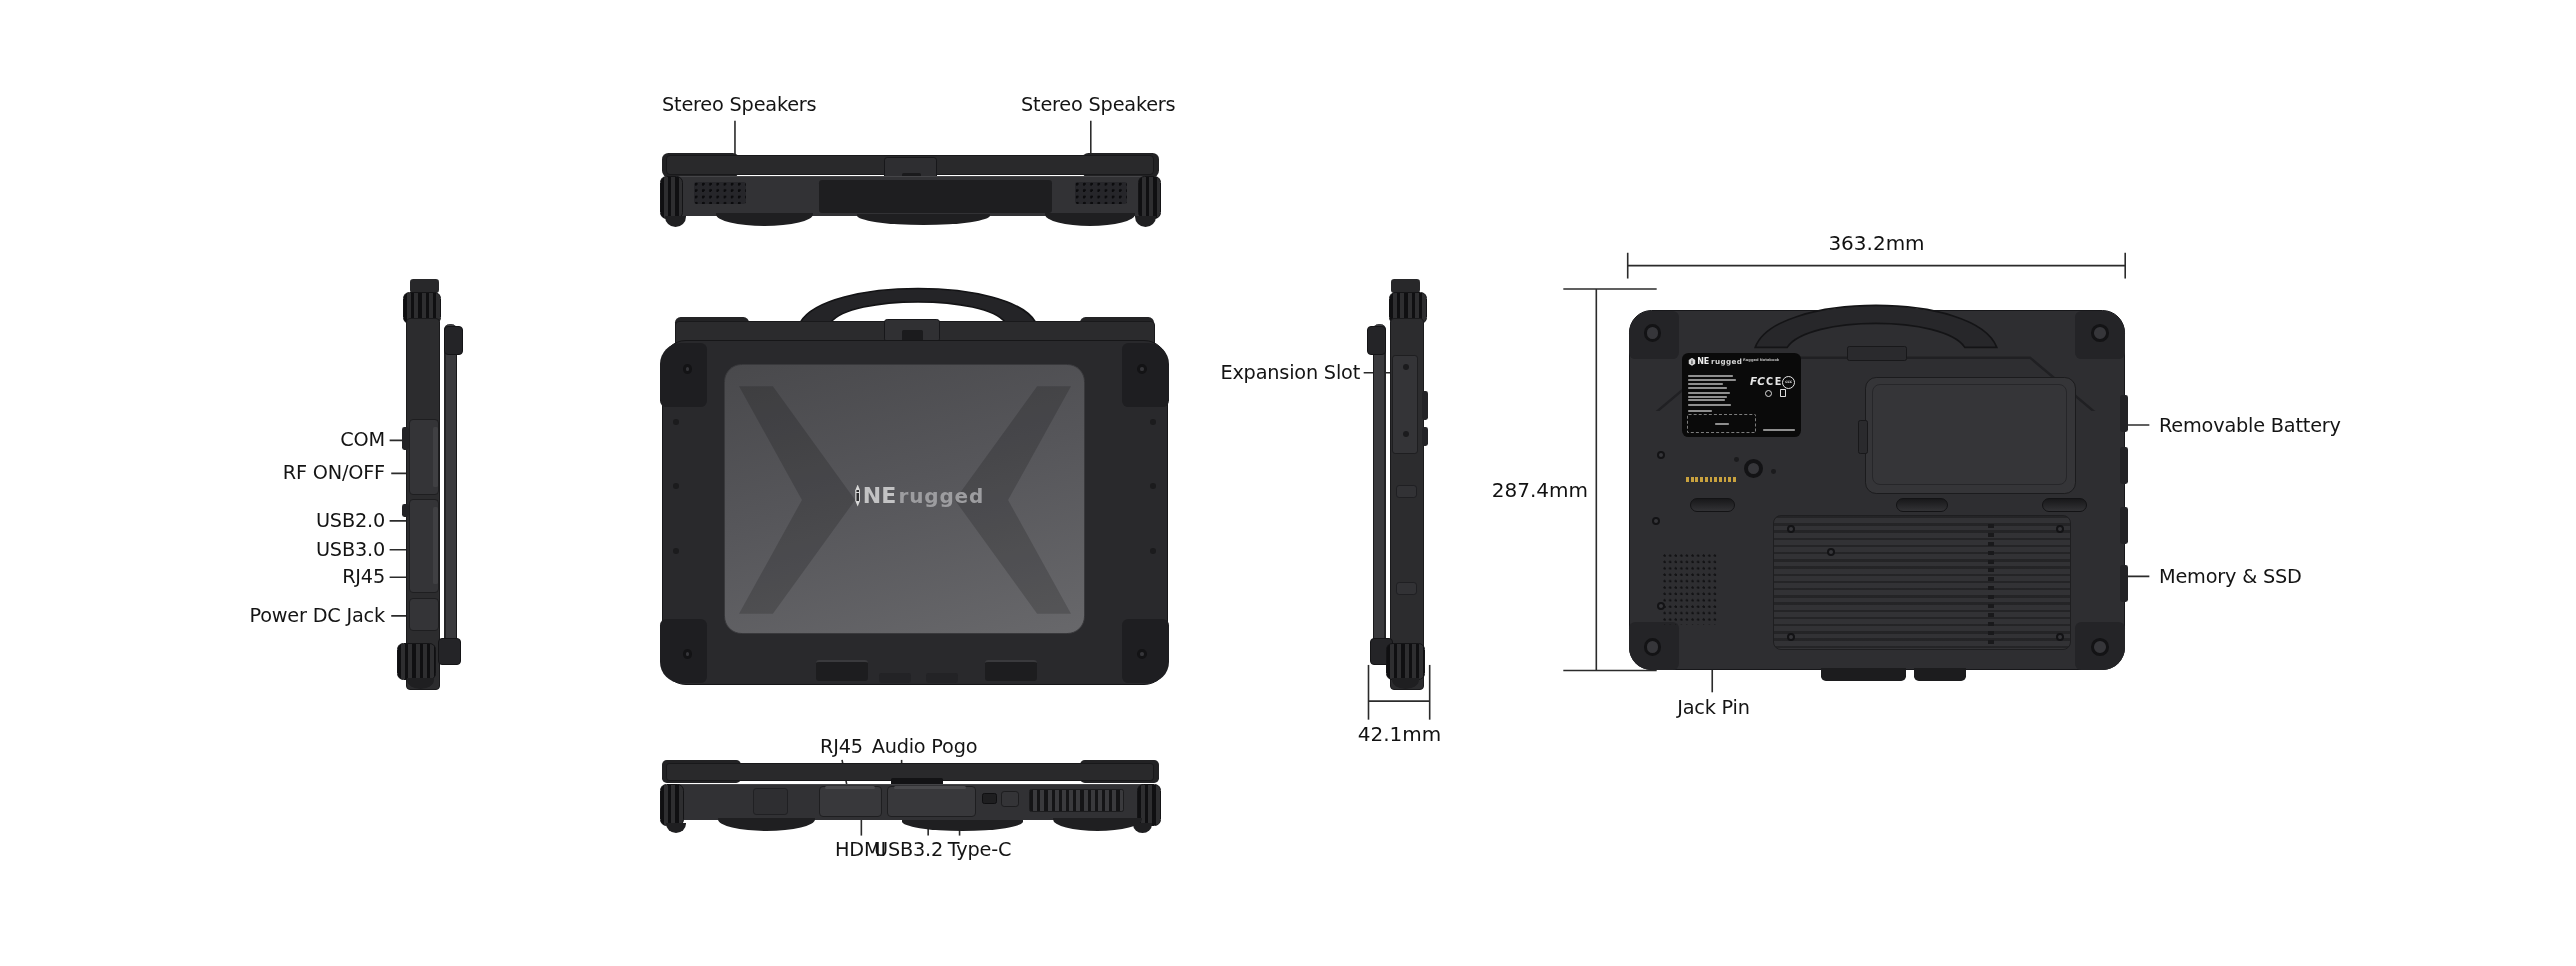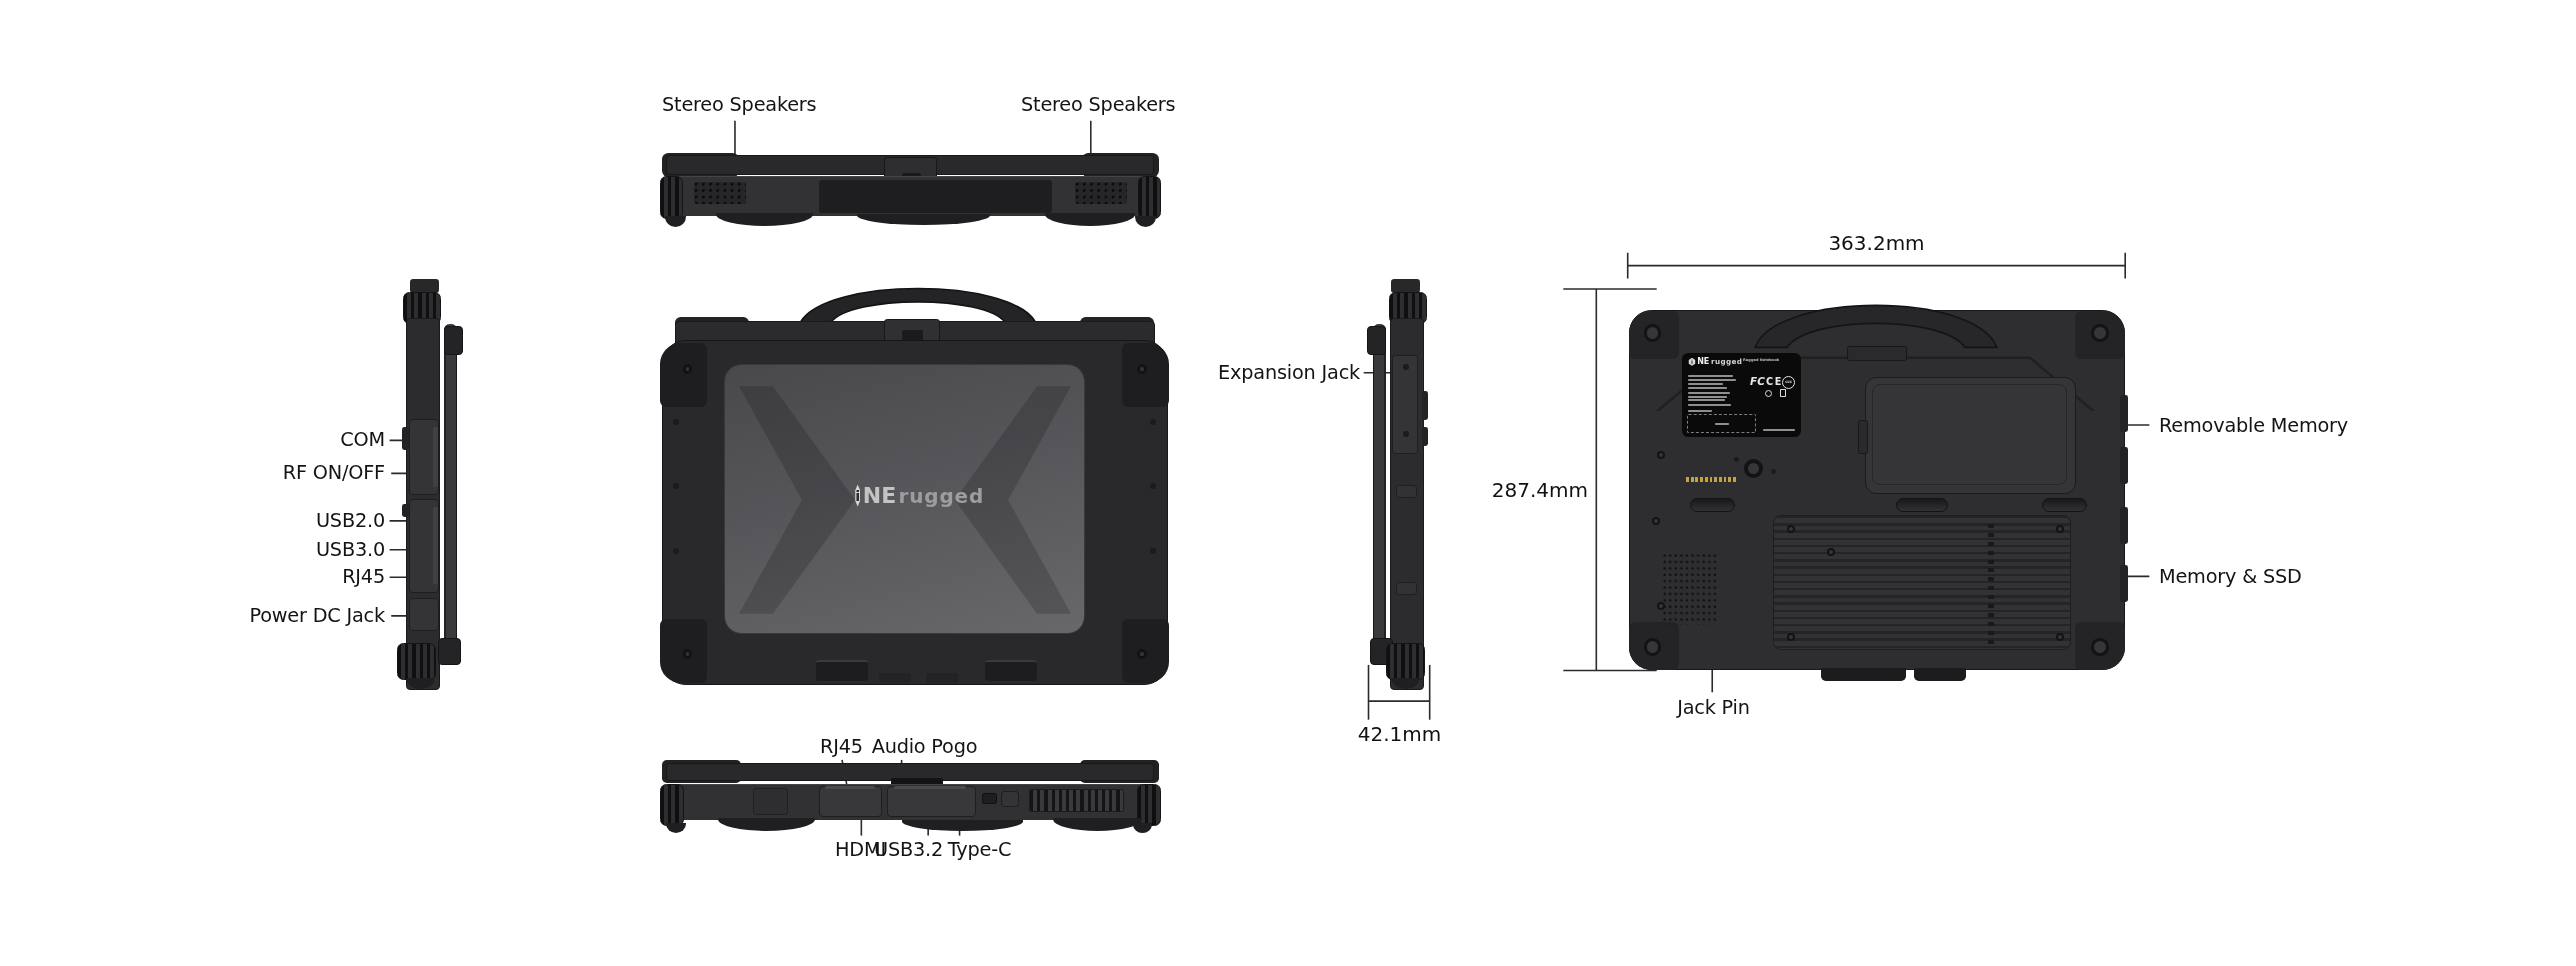--- a/index.html
+++ b/index.html
@@ -298,26 +298,26 @@
   <div class="lbl" style="left:662px;top:93px;">Stereo Speakers</div>
   <div class="lbl" style="left:1021px;top:93px;">Stereo Speakers</div>
 
   <div class="lbl r" style="left:256px;top:428px;width:129px;">COM</div>
   <div class="lbl r" style="left:256px;top:461px;width:129px;">RF ON/OFF</div>
   <div class="lbl r" style="left:256px;top:509px;width:129px;">USB2.0</div>
   <div class="lbl r" style="left:256px;top:538px;width:129px;">USB3.0</div>
   <div class="lbl r" style="left:256px;top:565px;width:129px;">RJ45</div>
   <div class="lbl r" style="left:208px;top:604px;width:177px;">Power DC Jack</div>
 
-  <div class="lbl r" style="left:1199px;top:361px;width:161px;">Expansion Jack</div>
+  <div class="lbl r" style="left:1199px;top:361px;width:161px;">Expansion Slot</div>
   <div class="dim c" style="left:1335px;top:722px;width:129px;text-align:center;">42.1mm</div>
 
   <div class="dim c" style="left:1812px;top:231px;width:129px;text-align:center;">363.2mm</div>
   <div class="dim" style="left:1459px;top:478px;width:129px;text-align:right;">287.4mm</div>
-  <div class="lbl" style="left:2159px;top:414px;">Removable Memory</div>
+  <div class="lbl" style="left:2159px;top:414px;">Removable Battery</div>
   <div class="lbl" style="left:2159px;top:565px;">Memory &amp; SSD</div>
   <div class="lbl c" style="left:1649px;top:696px;width:129px;text-align:center;">Jack Pin</div>
 
   <div class="lbl c" style="left:793px;top:735px;width:97px;text-align:center;">RJ45</div>
   <div class="lbl c" style="left:860px;top:735px;width:129px;text-align:center;">Audio Pogo</div>
   <div class="lbl c" style="left:812px;top:838px;width:97px;text-align:center;">HDMI</div>
   <div class="lbl c" style="left:860px;top:838px;width:97px;text-align:center;">USB3.2</div>
   <div class="lbl c" style="left:931px;top:838px;width:97px;text-align:center;">Type-C</div>
 
 </div>

